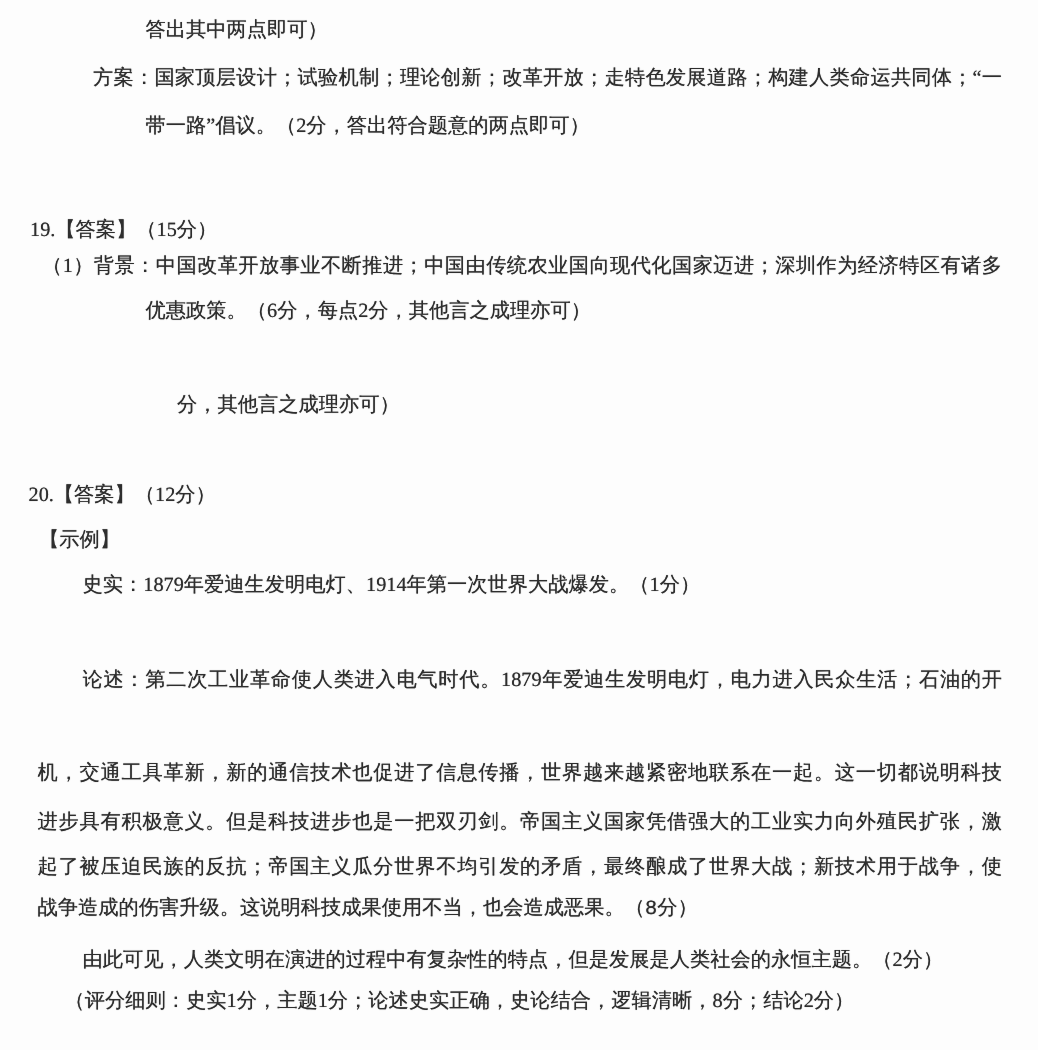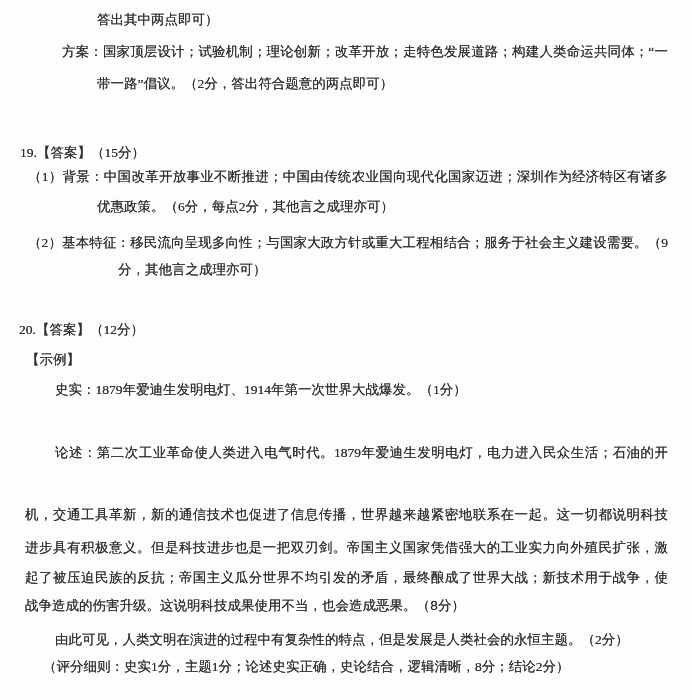--- a/index.html
+++ b/index.html
@@ -61,21 +61,20 @@
 
 <div class="page" style="color: rgb(46, 46, 46);">
 
   <div class="line l01">答出其中两点即可）</div>
   <div class="line l02 justify">方案：国家顶层设计；试验机制；理论创新；改革开放；走特色发展道路；构建人类命运共同体；“一</div>
   <div class="line l03">带一路”倡议。（2分，答出符合题意的两点即可）</div>
 
   <div class="line l04">19.【答案】（15分）</div>
   <div class="line l05 justify">（1）背景：中国改革开放事业不断推进；中国由传统农业国向现代化国家迈进；深圳作为经济特区有诸多</div>
   <div class="line l06">优惠政策。（6分，每点2分，其他言之成理亦可）</div>
-  <div class="line l07 justify">（2）基本特征：移民流向呈现多向性；与国家大政方针或重大工程相结合；服务于社会主义建设需要。（9</div>
   <div class="line l08">分，其他言之成理亦可）</div>
 
   <div class="line l09">20.【答案】（12分）</div>
   <div class="line l10">【示例】</div>
   <div class="line l11">史实：1879年爱迪生发明电灯、1914年第一次世界大战爆发。（1分）</div>
   <div class="line l13 justify">论述：第二次工业革命使人类进入电气时代。1879年爱迪生发明电灯，电力进入民众生活；石油的开</div>
   <div class="line l15 justify">机，交通工具革新，新的通信技术也促进了信息传播，世界越来越紧密地联系在一起。这一切都说明科技</div>
   <div class="line l16 justify">进步具有积极意义。但是科技进步也是一把双刃剑。帝国主义国家凭借强大的工业实力向外殖民扩张，激</div>
   <div class="line l17 justify">起了被压迫民族的反抗；帝国主义瓜分世界不均引发的矛盾，最终酿成了世界大战；新技术用于战争，使</div>
   <div class="line l18">战争造成的伤害升级。这说明科技成果使用不当，也会造成恶果。（8分）</div>

